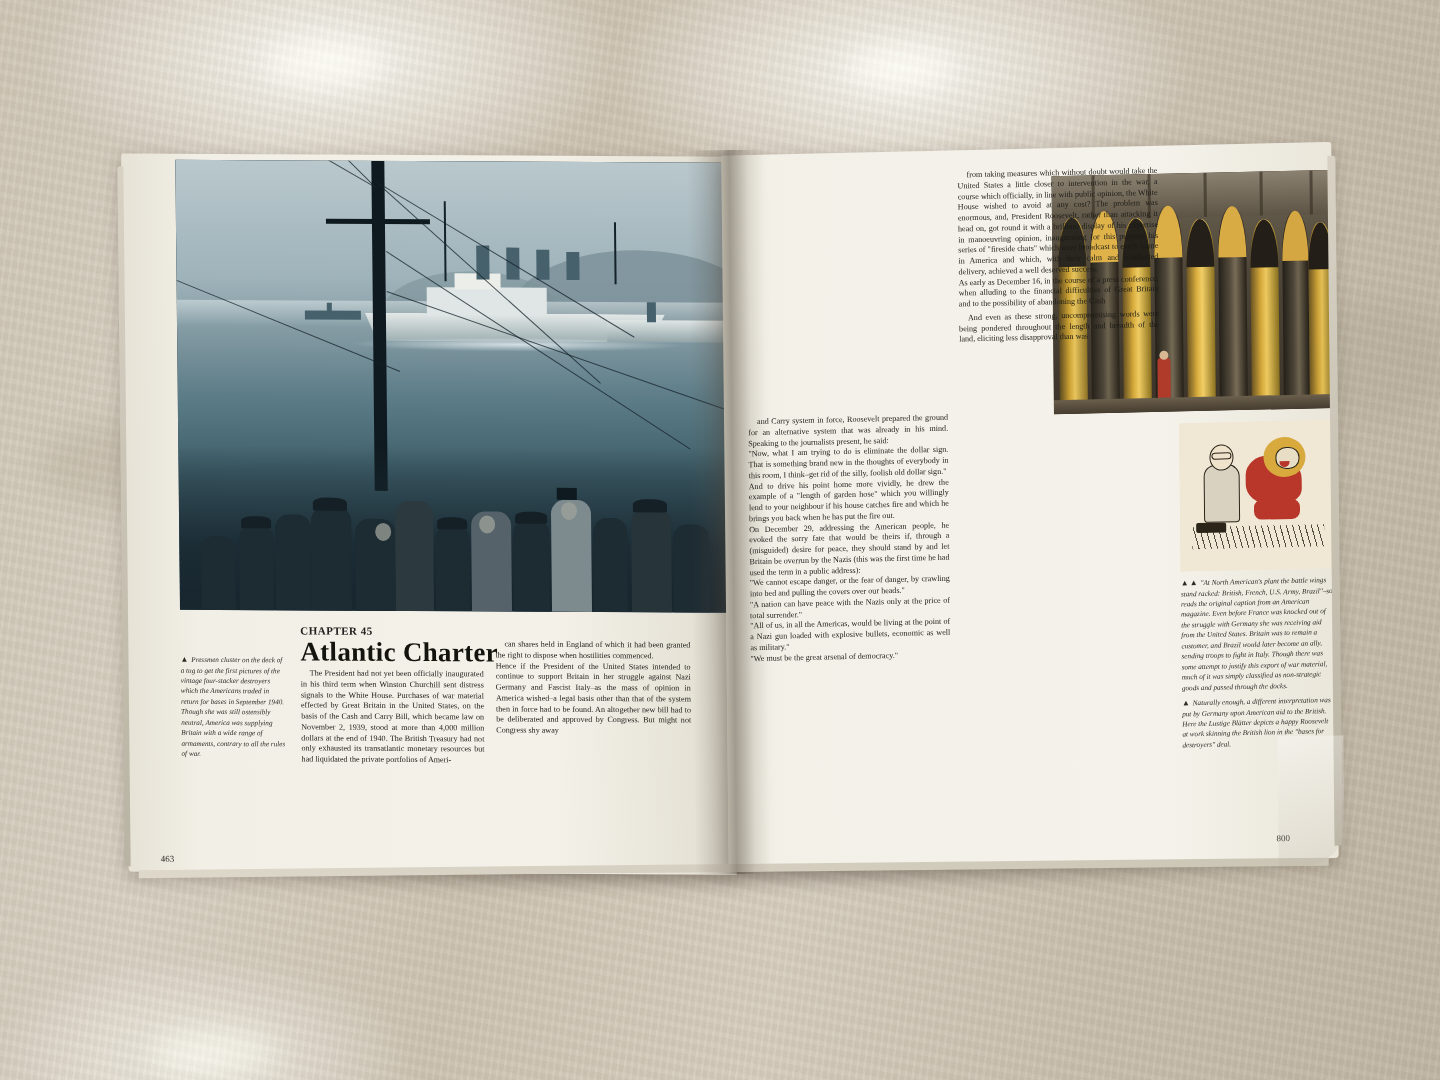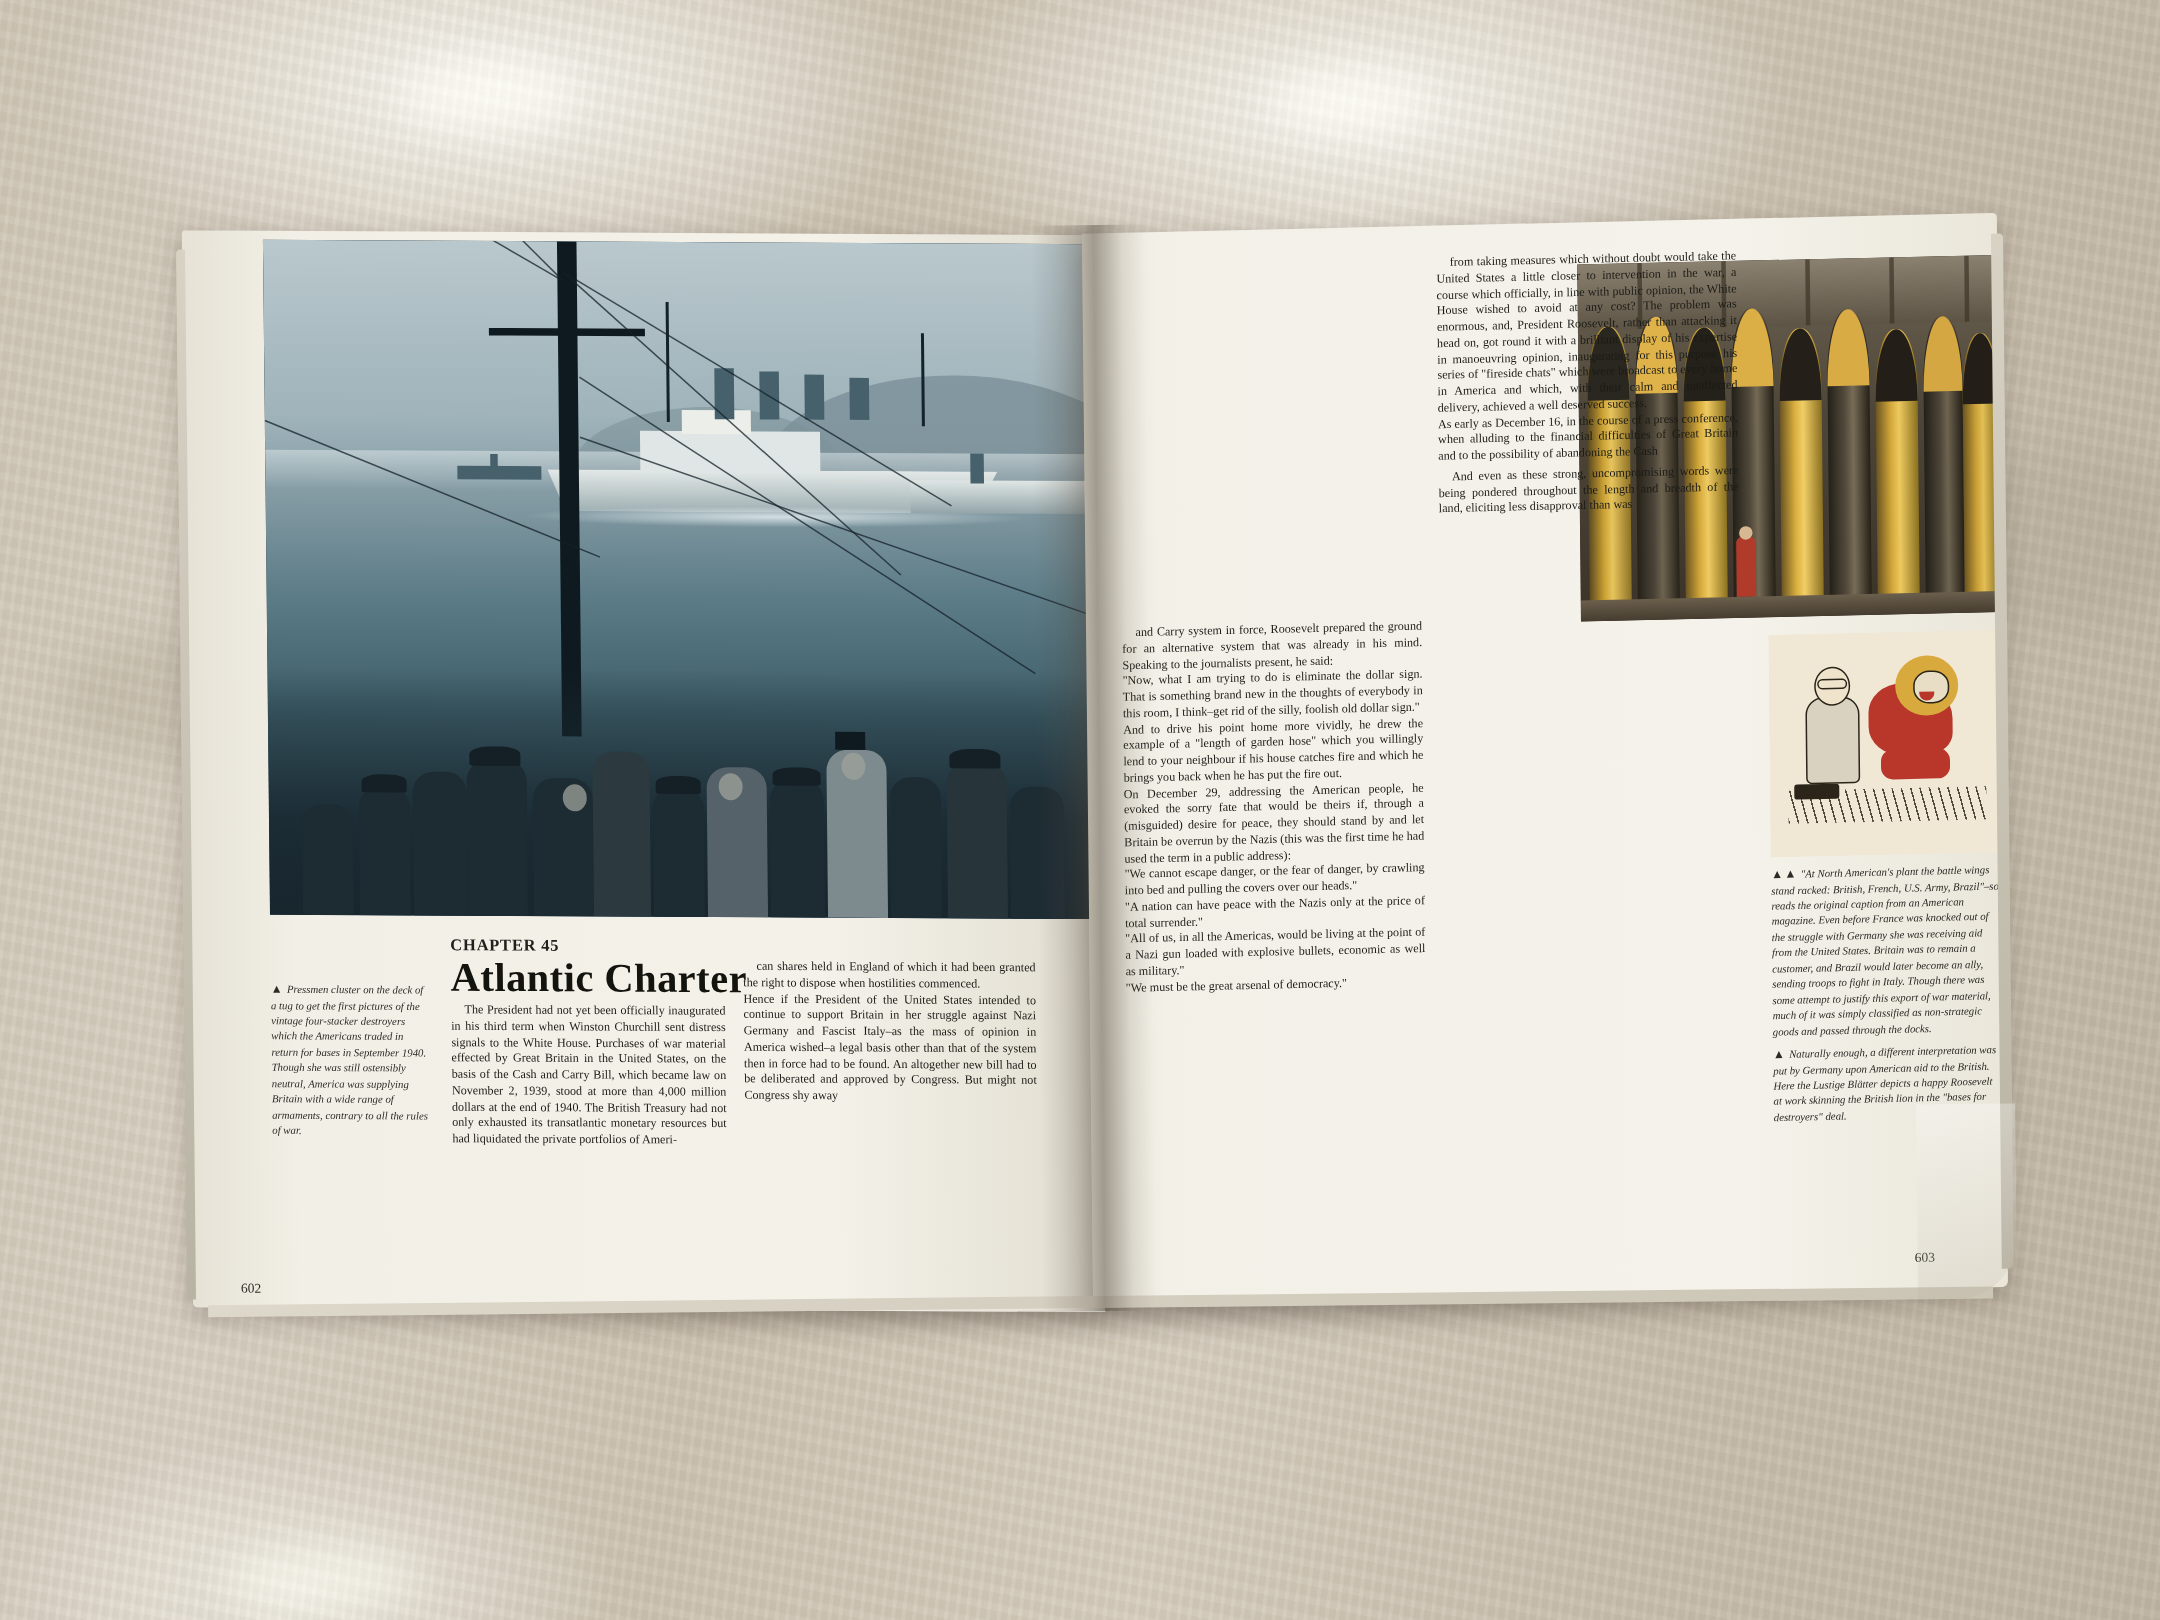--- a/index.html
+++ b/index.html
@@ -358,21 +358,21 @@
 
           <div class="col" style="position:absolute;left:120px;top:44px;width:183px;">
             <p class="first">The President had not yet been officially inaugurated in his third term when Winston Churchill sent distress signals to the White House. Purchases of war material effected by Great Britain in the United States, on the basis of the Cash and Carry Bill, which became law on November 2, 1939, stood at more than 4,000 million dollars at the end of 1940. The British Treasury had not only exhausted its transatlantic monetary resources but had liquidated the private portfolios of Ameri-</p>
           </div>
           <div class="col" style="position:absolute;left:315px;top:14px;width:195px;">
             <p class="first" style="white-space:pre-line;">can shares held in England of which it had been granted the right to dispose when hostilities commenced.
 Hence if the President of the United States intended to continue to support Britain in her struggle against Nazi Germany and Fascist Italy–as the mass of opinion in America wished–a legal basis other than that of the system then in force had to be found. An altogether new bill had to be deliberated and approved by Congress. But might not Congress shy away</p>
           </div>
         </div>
 
-        <div class="folio" style="left:32px;top:700px;">602</div>
+        <div class="folio" style="left:32px;top:700px;">463</div>
       </div>
     </div>
 
     <div class="page" id="page-right">
       <div class="page-inner">
 
         <div id="photo-factory">
           <div class="fac-bg"></div>
           <div class="roof"></div>
           <div class="roof-beam" style="left:40px;"></div>
@@ -449,21 +449,21 @@
 "A nation can have peace with the Nazis only at the price of total surrender."
 "All of us, in all the Americas, would be living at the point of a Nazi gun loaded with explosive bullets, economic as well as military."
 "We must be the great arsenal of democracy."</p>
         </div>
         <div class="col" id="rcol2" style="top:20px;">
           <p class="first" style="white-space:pre-line;">from taking measures which without doubt would take the United States a little closer to intervention in the war, a course which officially, in line with public opinion, the White House wished to avoid at any cost? The problem was enormous, and, President Roosevelt, rather than attacking it head on, got round it with a brilliant display of his expertise in manoeuvring opinion, inaugurating for this purpose his series of "fireside chats" which were broadcast to every home in America and which, with their calm and unaffected delivery, achieved a well deserved success.
 As early as December 16, in the course of a press conference, when alluding to the financial difficulties of Great Britain and to the possibility of abandoning the Cash</p>
           <p>And even as these strong, uncompromising words were being pondered throughout the length and breadth of the land, eliciting less disapproval than was</p>
         </div>
 
-        <div class="folio" style="left:548px;top:690px;">603</div>
+        <div class="folio" style="left:548px;top:690px;">800</div>
       </div>
     </div>
 
     <div id="gutter"></div>
 
     <div class="edge" style="left:-4px;top:18px;width:6px;height:700px;transform:skewY(1deg);border-radius:3px 0 0 3px;"></div>
     <div class="edge" style="left:1206px;top:20px;width:8px;height:690px;transform:skewY(-1deg);border-radius:0 3px 3px 0;"></div>
     <div class="edge" style="left:10px;top:722px;width:1190px;height:8px;background:linear-gradient(90deg,#ddd8ca,#cbc5b5);"></div>
     <div class="curl" style="left:1150px;top:600px;width:66px;height:130px;border-radius:0 0 40px 0;opacity:.55;"></div>
   </div>

